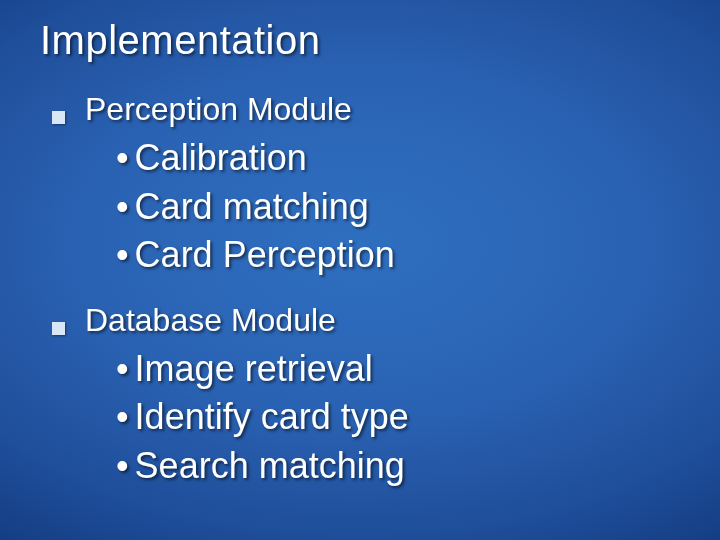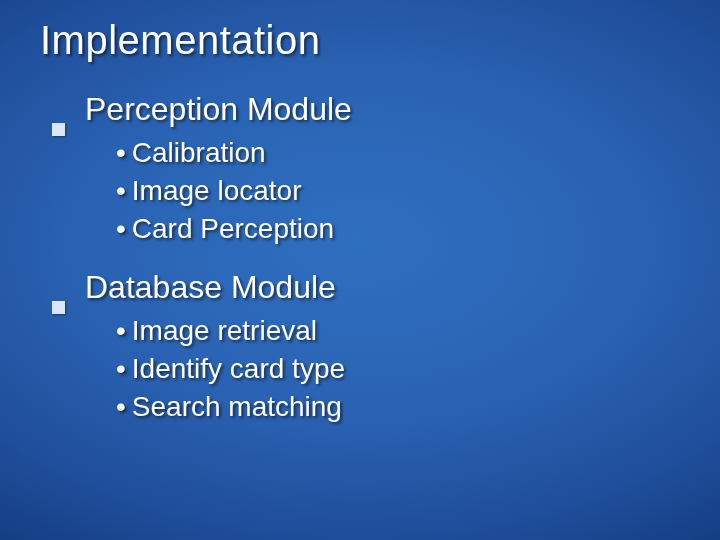--- a/index.html
+++ b/index.html
@@ -29,42 +29,42 @@
     font-weight: 400;
     margin: 0 0 28px 0;
     letter-spacing: 0.5px;
     text-shadow: 2px 2px 3px rgba(0,0,0,0.55);
   }
   .body {
     padding-left: 12px;
   }
   .lvl1 {
     display: flex;
-    align-items: flex-end;
+    align-items: center;
     margin: 10px 0 6px 0;
   }
   .sqbullet {
     width: 13px;
     height: 13px;
     background: #d9e6f7;
     box-shadow: 1px 1px 2px rgba(0,0,0,0.4);
     flex: 0 0 auto;
     margin-right: 20px;
     position: relative;
     top: 8px;
   }
   .lvl1-text {
     font-size: 32px;
     text-shadow: 2px 2px 3px rgba(0,0,0,0.55);
   }
   .sublist {
     margin: 6px 0 22px 64px;
   }
   .lvl2 {
-    font-size: 28px;
+    font-size: 36px;
     line-height: 1.35;
     text-shadow: 2px 2px 3px rgba(0,0,0,0.55);
   }
   .lvl2 .dot {
     margin-right: 6px;
   }
 </style>
 </head>
 <body>
 
@@ -72,21 +72,21 @@
   <h1 class="title">Implementation</h1>
 
   <div class="body">
 
     <div class="lvl1">
       <div class="sqbullet"></div>
       <div class="lvl1-text">Perception Module</div>
     </div>
     <div class="sublist">
       <div class="lvl2"><span class="dot">•</span><span>Calibration</span></div>
-      <div class="lvl2"><span class="dot">•</span><span>Image locator</span></div>
+      <div class="lvl2"><span class="dot">•</span><span>Card matching</span></div>
       <div class="lvl2"><span class="dot">•</span><span>Card Perception</span></div>
     </div>
 
     <div class="lvl1">
       <div class="sqbullet"></div>
       <div class="lvl1-text">Database Module</div>
     </div>
     <div class="sublist">
       <div class="lvl2"><span class="dot">•</span><span>Image retrieval</span></div>
       <div class="lvl2"><span class="dot">•</span><span>Identify card type</span></div>

